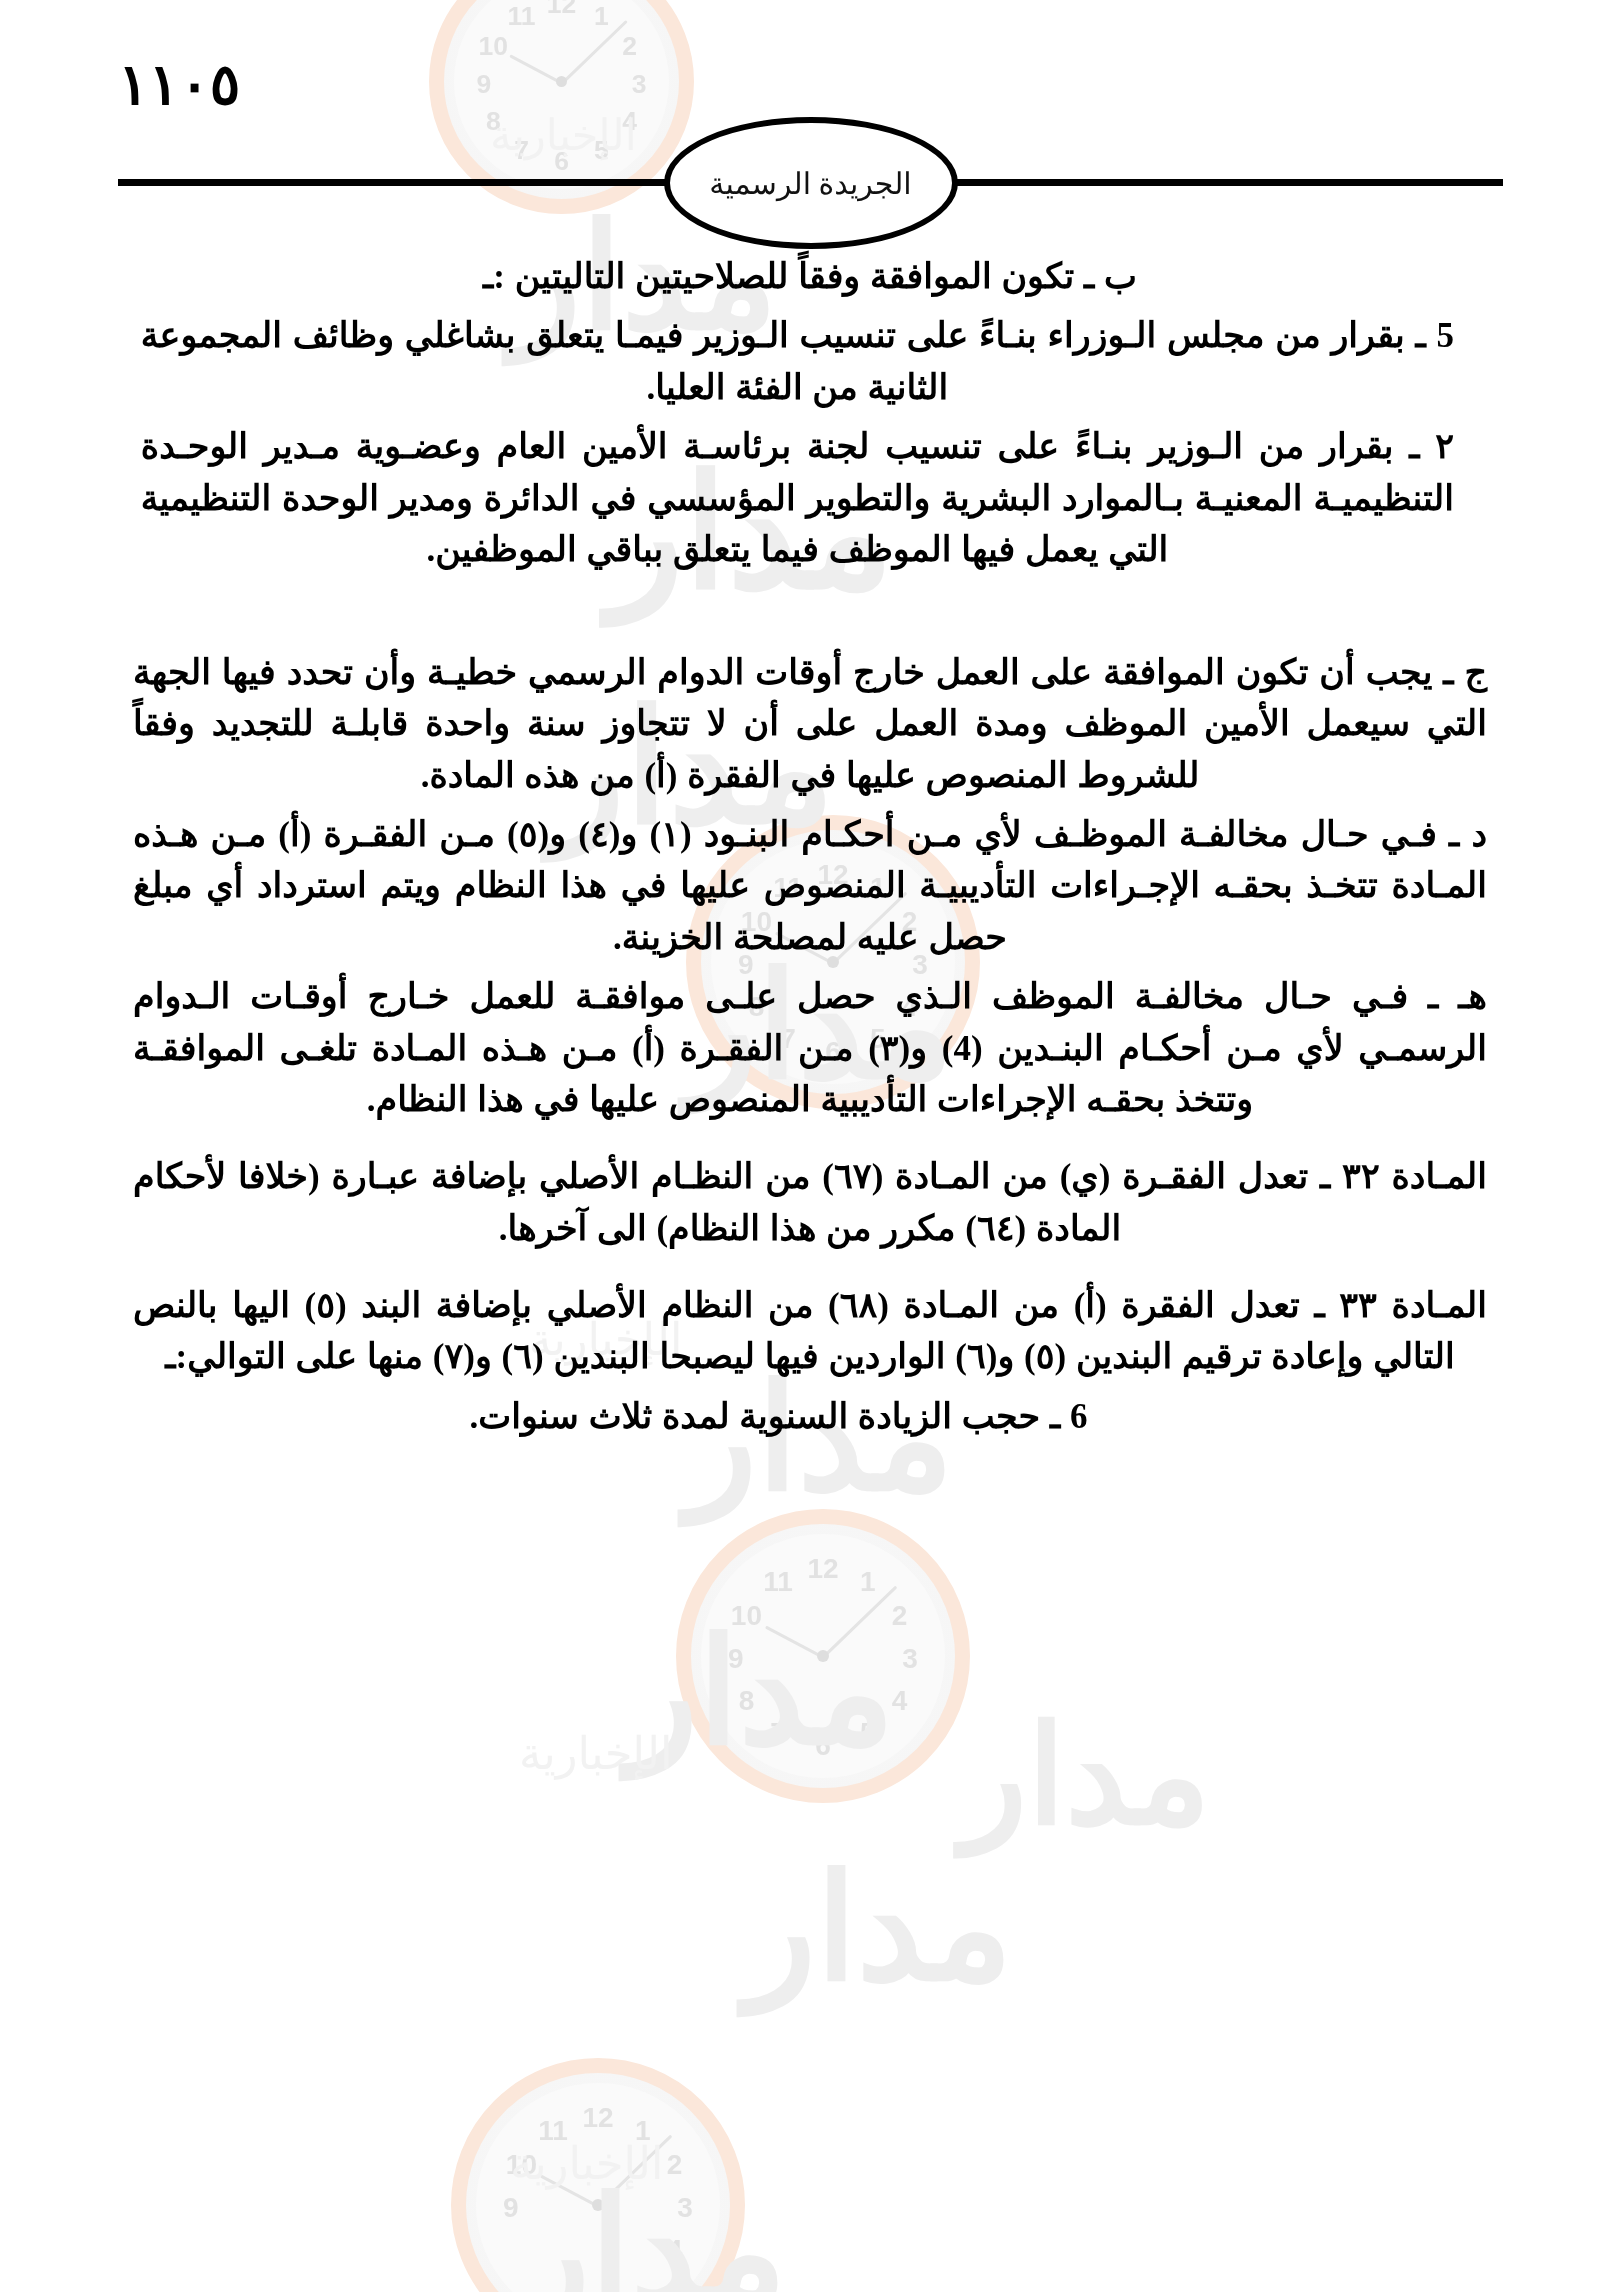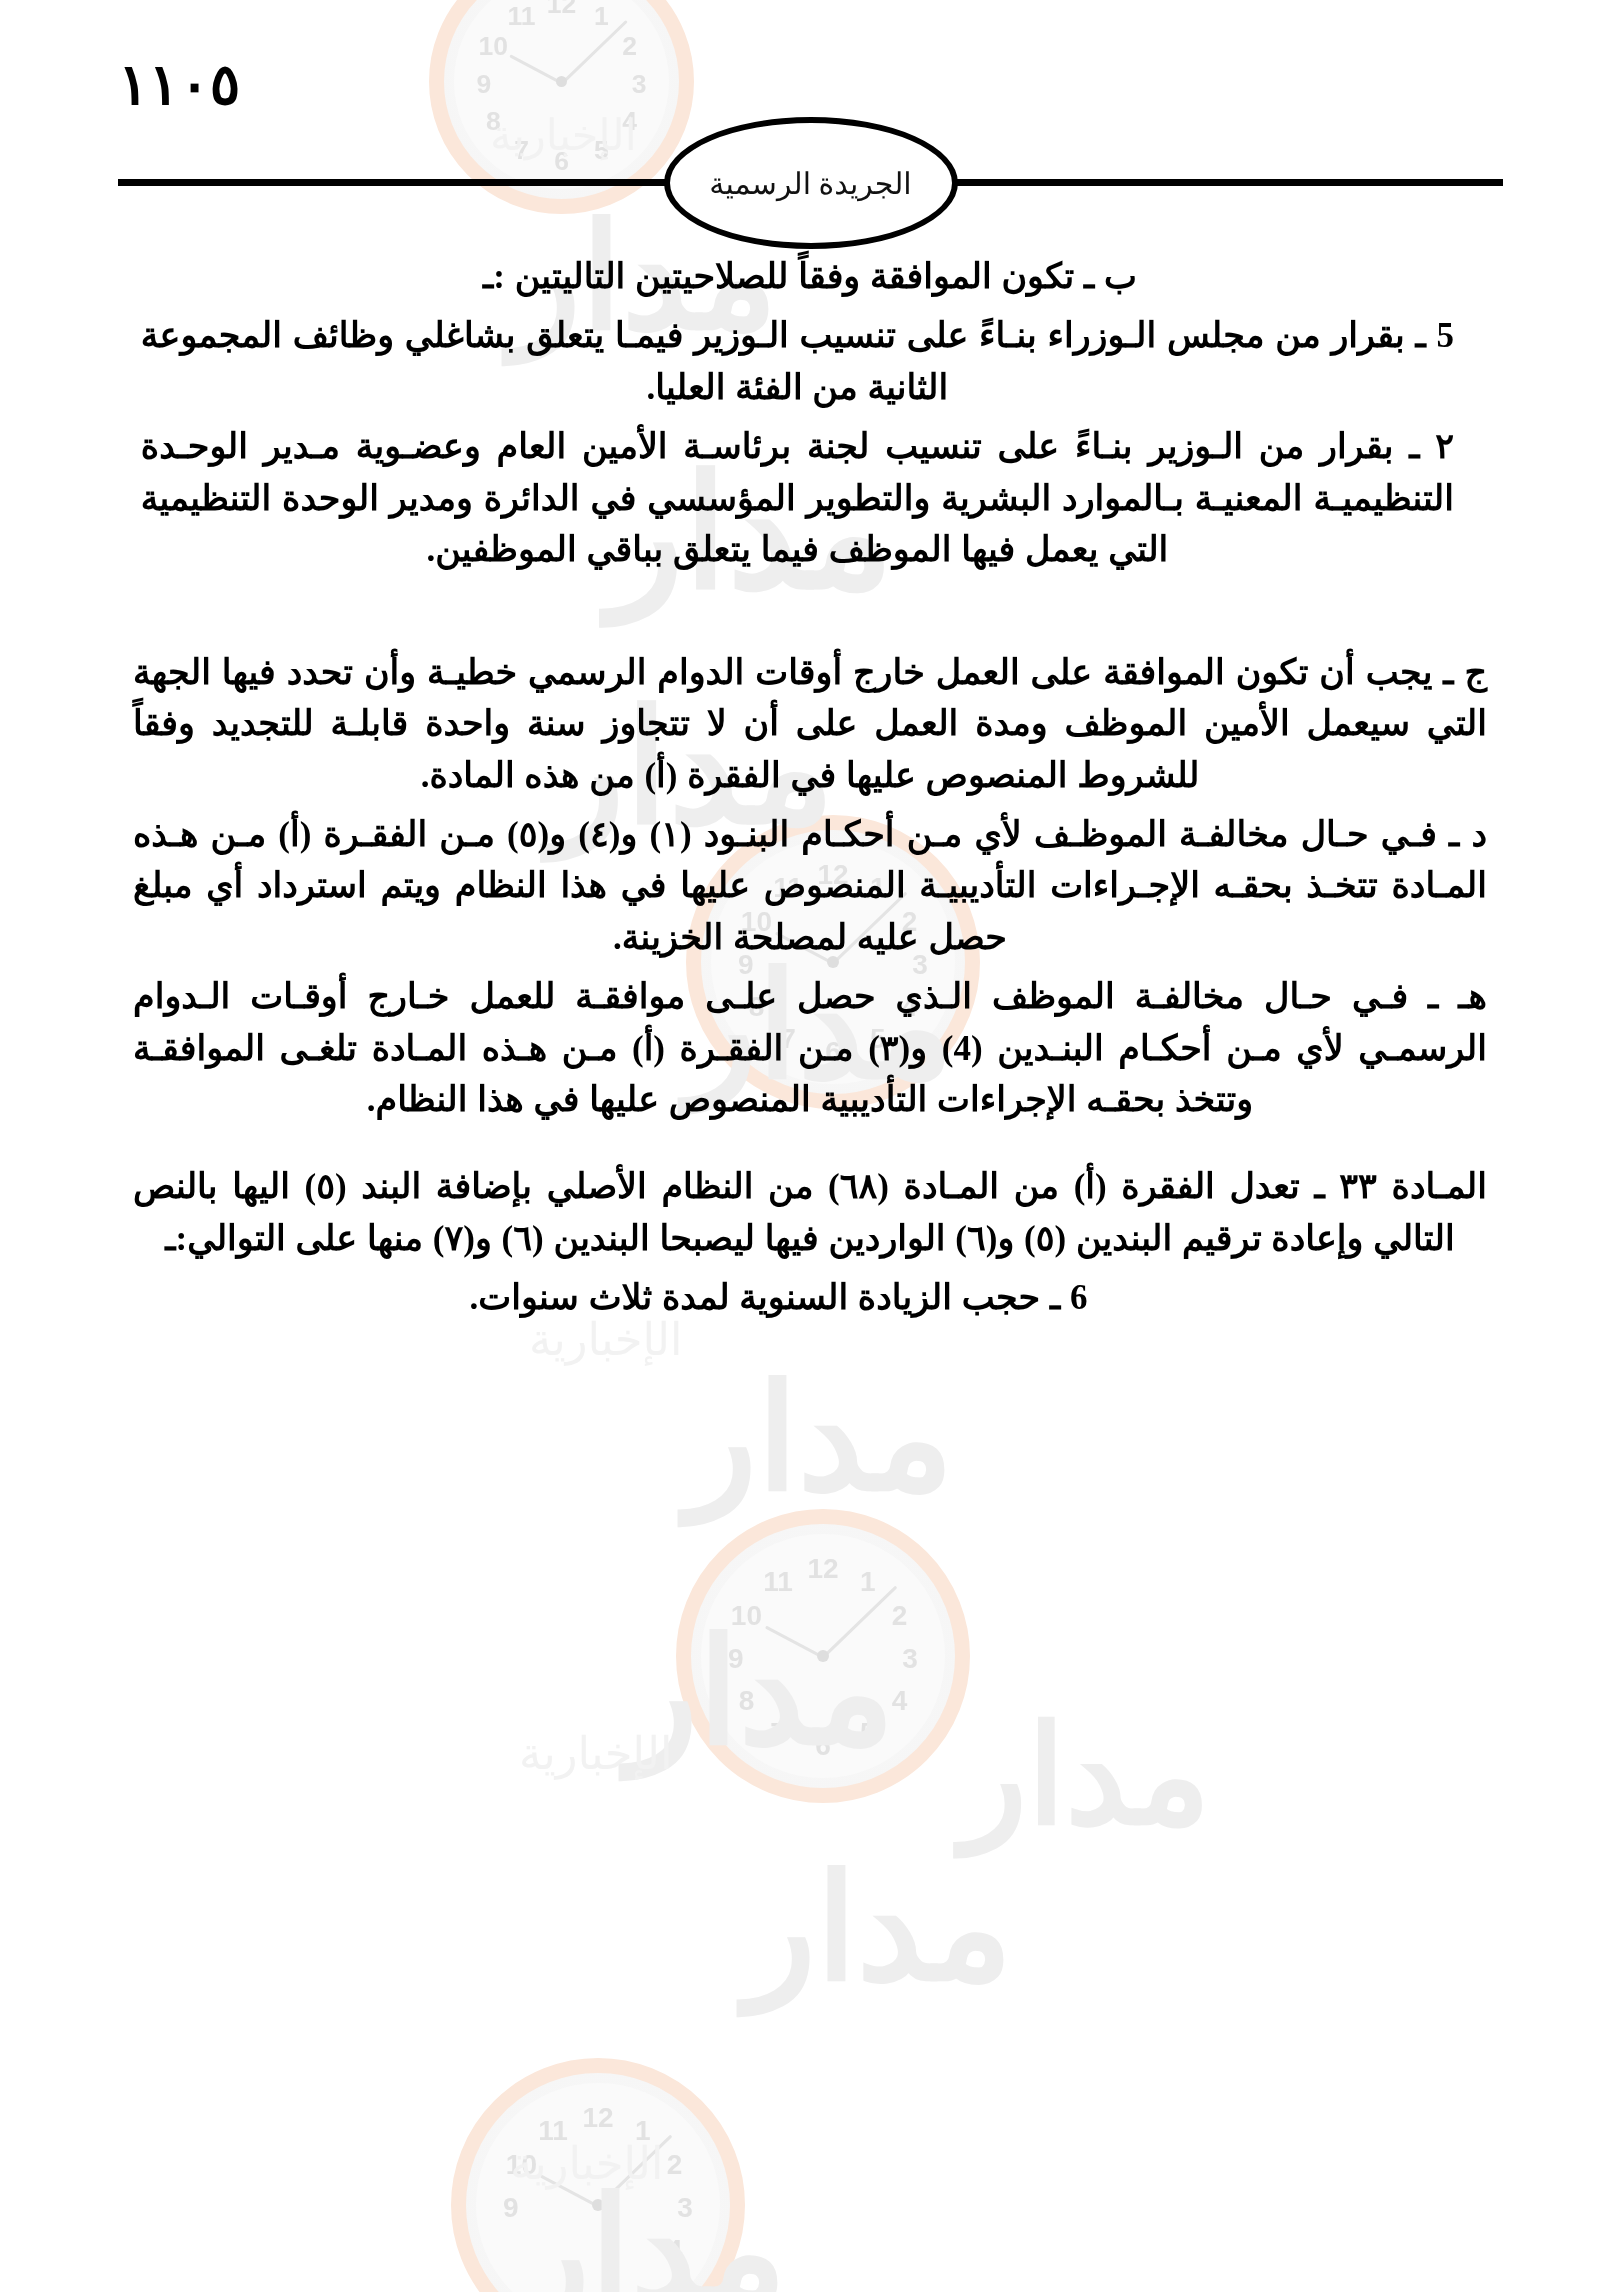--- a/index.html
+++ b/index.html
@@ -293,20 +293,21 @@
     <p class="para lvl-num">٢ ـ بقرار من الـوزير بنـاءً على تنسيب لجنة برئاسـة الأمين العام وعضـوية مـدير الوحـدة التنظيميـة المعنيـة بـالموارد البشرية والتطوير المؤسسي في الدائرة ومدير الوحدة التنظيمية التي يعمل فيها الموظف فيما يتعلق بباقي الموظفين.</p>
 
     <div class="gap-lg"></div>
 
     <p class="para lvl-a">ج ـ يجب أن تكون الموافقة على العمل خارج أوقات الدوام الرسمي خطيـة وأن تحدد فيها الجهة التي سيعمل الأمين الموظف ومدة العمل على أن لا تتجاوز سنة واحدة قابلـة للتجديد وفقاً للشروط المنصوص عليها في الفقرة (أ) من هذه المادة.</p>
     <p class="para lvl-a">د ـ فـي حـال مخالفـة الموظـف لأي مـن أحكـام البنـود (١) و(٤) و(٥) مـن الفقـرة (أ) مـن هـذه المـادة تتخـذ بحقـه الإجـراءات التأديبيـة المنصوص عليها في هذا النظام ويتم استرداد أي مبلغ حصل عليه لمصلحة الخزينة.</p>
     <p class="para lvl-a">هـ ـ فـي حـال مخالفـة الموظف الـذي حصل علـى موافقـة للعمل خـارج أوقـات الـدوام الرسمـي لأي مـن أحكـام البنـدين (4) و(٣) مـن الفقـرة (أ) مـن هـذه المـادة تلغـى الموافقـة وتتخذ بحقـه الإجراءات التأديبية المنصوص عليها في هذا النظام.</p>
 
     <div class="gap-sm"></div>
 
+    <p class="para lvl-art">المـادة ٣٢ ـ تعدل الفقـرة (ي) من المـادة (٦٧) من النظـام الأصلي بإضافة عبـارة (خلافا لأحكام المادة (٦٤) مكرر من هذا النظام) الى آخرها.</p>
 
     <div class="gap-sm"></div>
 
     <p class="para lvl-art">المـادة ٣٣ ـ تعدل الفقرة (أ) من المـادة (٦٨) من النظام الأصلي بإضافة البند (٥) اليها بالنص التالي وإعادة ترقيم البندين (٥) و(٦) الواردين فيها ليصبحا البندين (٦) و(٧) منها على التوالي:ـ</p>
     <p class="para lvl-sub">6 ـ حجب الزيادة السنوية لمدة ثلاث سنوات.</p>
 
     <div class="gap-xl"></div>
 
 
   </div>

